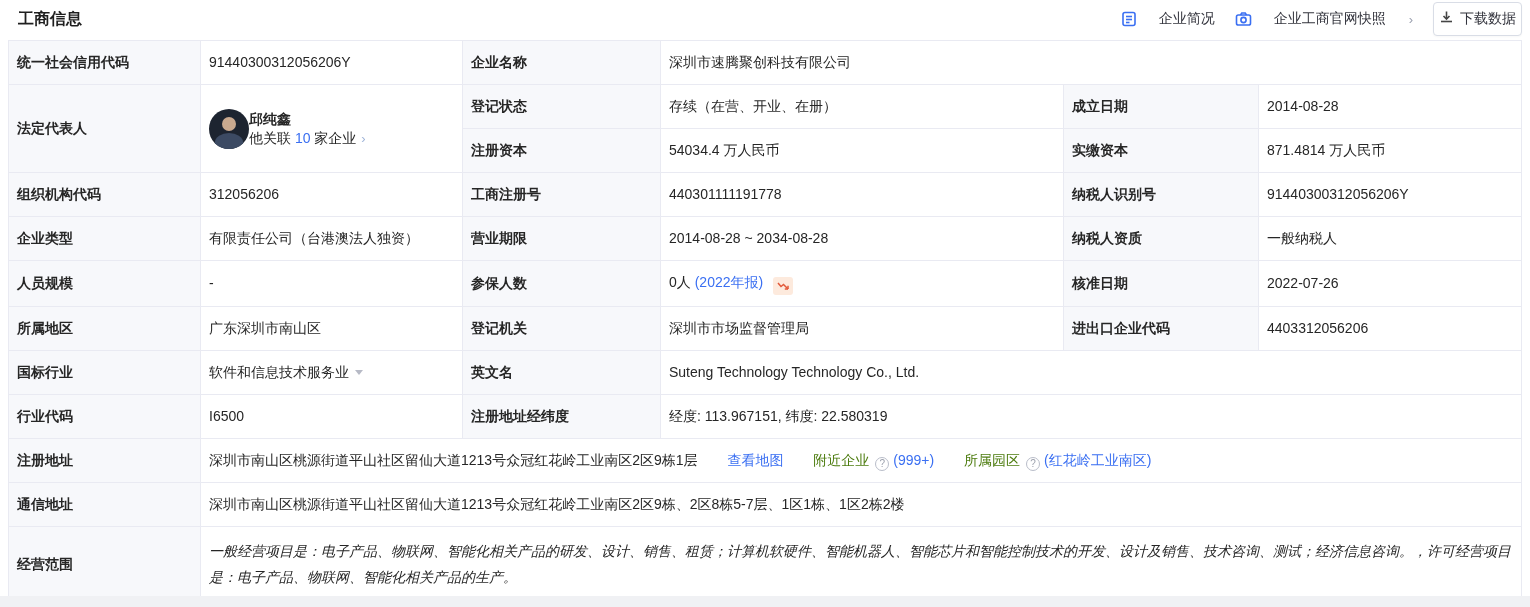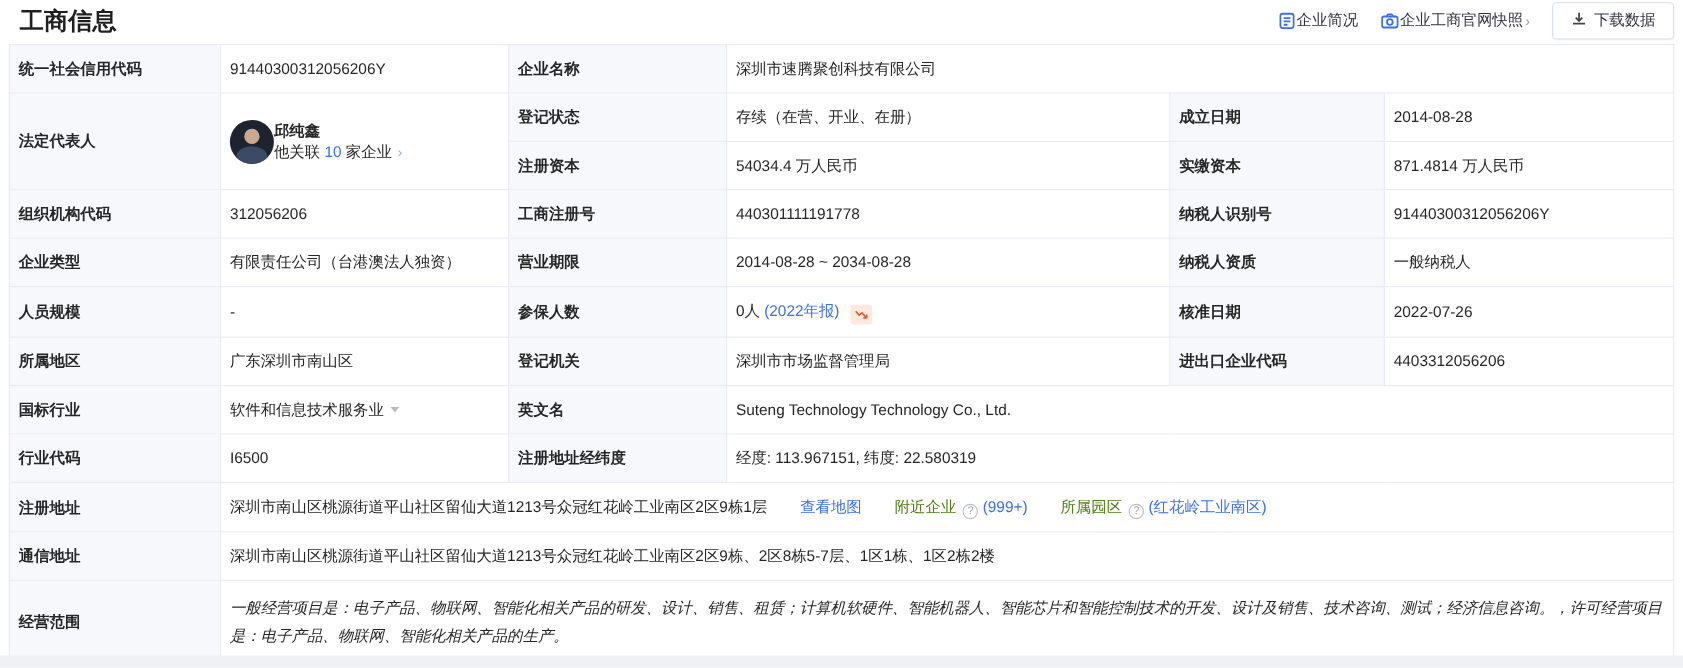--- a/index.html
+++ b/index.html
@@ -15,32 +15,32 @@
     background:#ffffff;
     font-family:"Liberation Sans","DejaVu Sans",sans-serif;
     font-size:14px;color:var(--text);
     position:relative;overflow:hidden;
   }
   
   .header{
     display:flex;justify-content:space-between;align-items:center;
     padding:6px 8px 8px 18px;height:40px;
   }
-  .page-title{font-size:22px;font-weight:700;color:#1f1f1f;}
+  .page-title{font-size:16px;font-weight:700;color:#1f1f1f;}
   .actions{display:flex;align-items:center;gap:20px;}
   .action-link{
-    display:flex;align-items:center;gap:1px;color:#33343d;cursor:pointer;
+    display:flex;align-items:center;gap:22px;color:#33343d;cursor:pointer;
     white-space:nowrap;
   }
   .action-link svg{display:block;}
   .chev{color:#9a9fae;font-size:13px;margin-left:1px;}
   .dl-btn{
     display:flex;align-items:center;gap:6px;
     border:1px solid #d9dde6;border-radius:4px;background:#fff;
-    padding:7px 16px;color:#33343d;cursor:pointer;font-size:14px;
+    padding:7px 5px;color:#33343d;cursor:pointer;font-size:14px;
     box-shadow:0 1px 2px rgba(0,0,0,0.03);
   }
   
   .tbl-wrap{padding:0 8px;}
   table{border-collapse:collapse;width:100%;table-layout:fixed;}
   th,td{
     border:1px solid var(--border);
     padding:11px 8px;
     text-align:left;vertical-align:middle;
     font-weight:400;line-height:21px;

